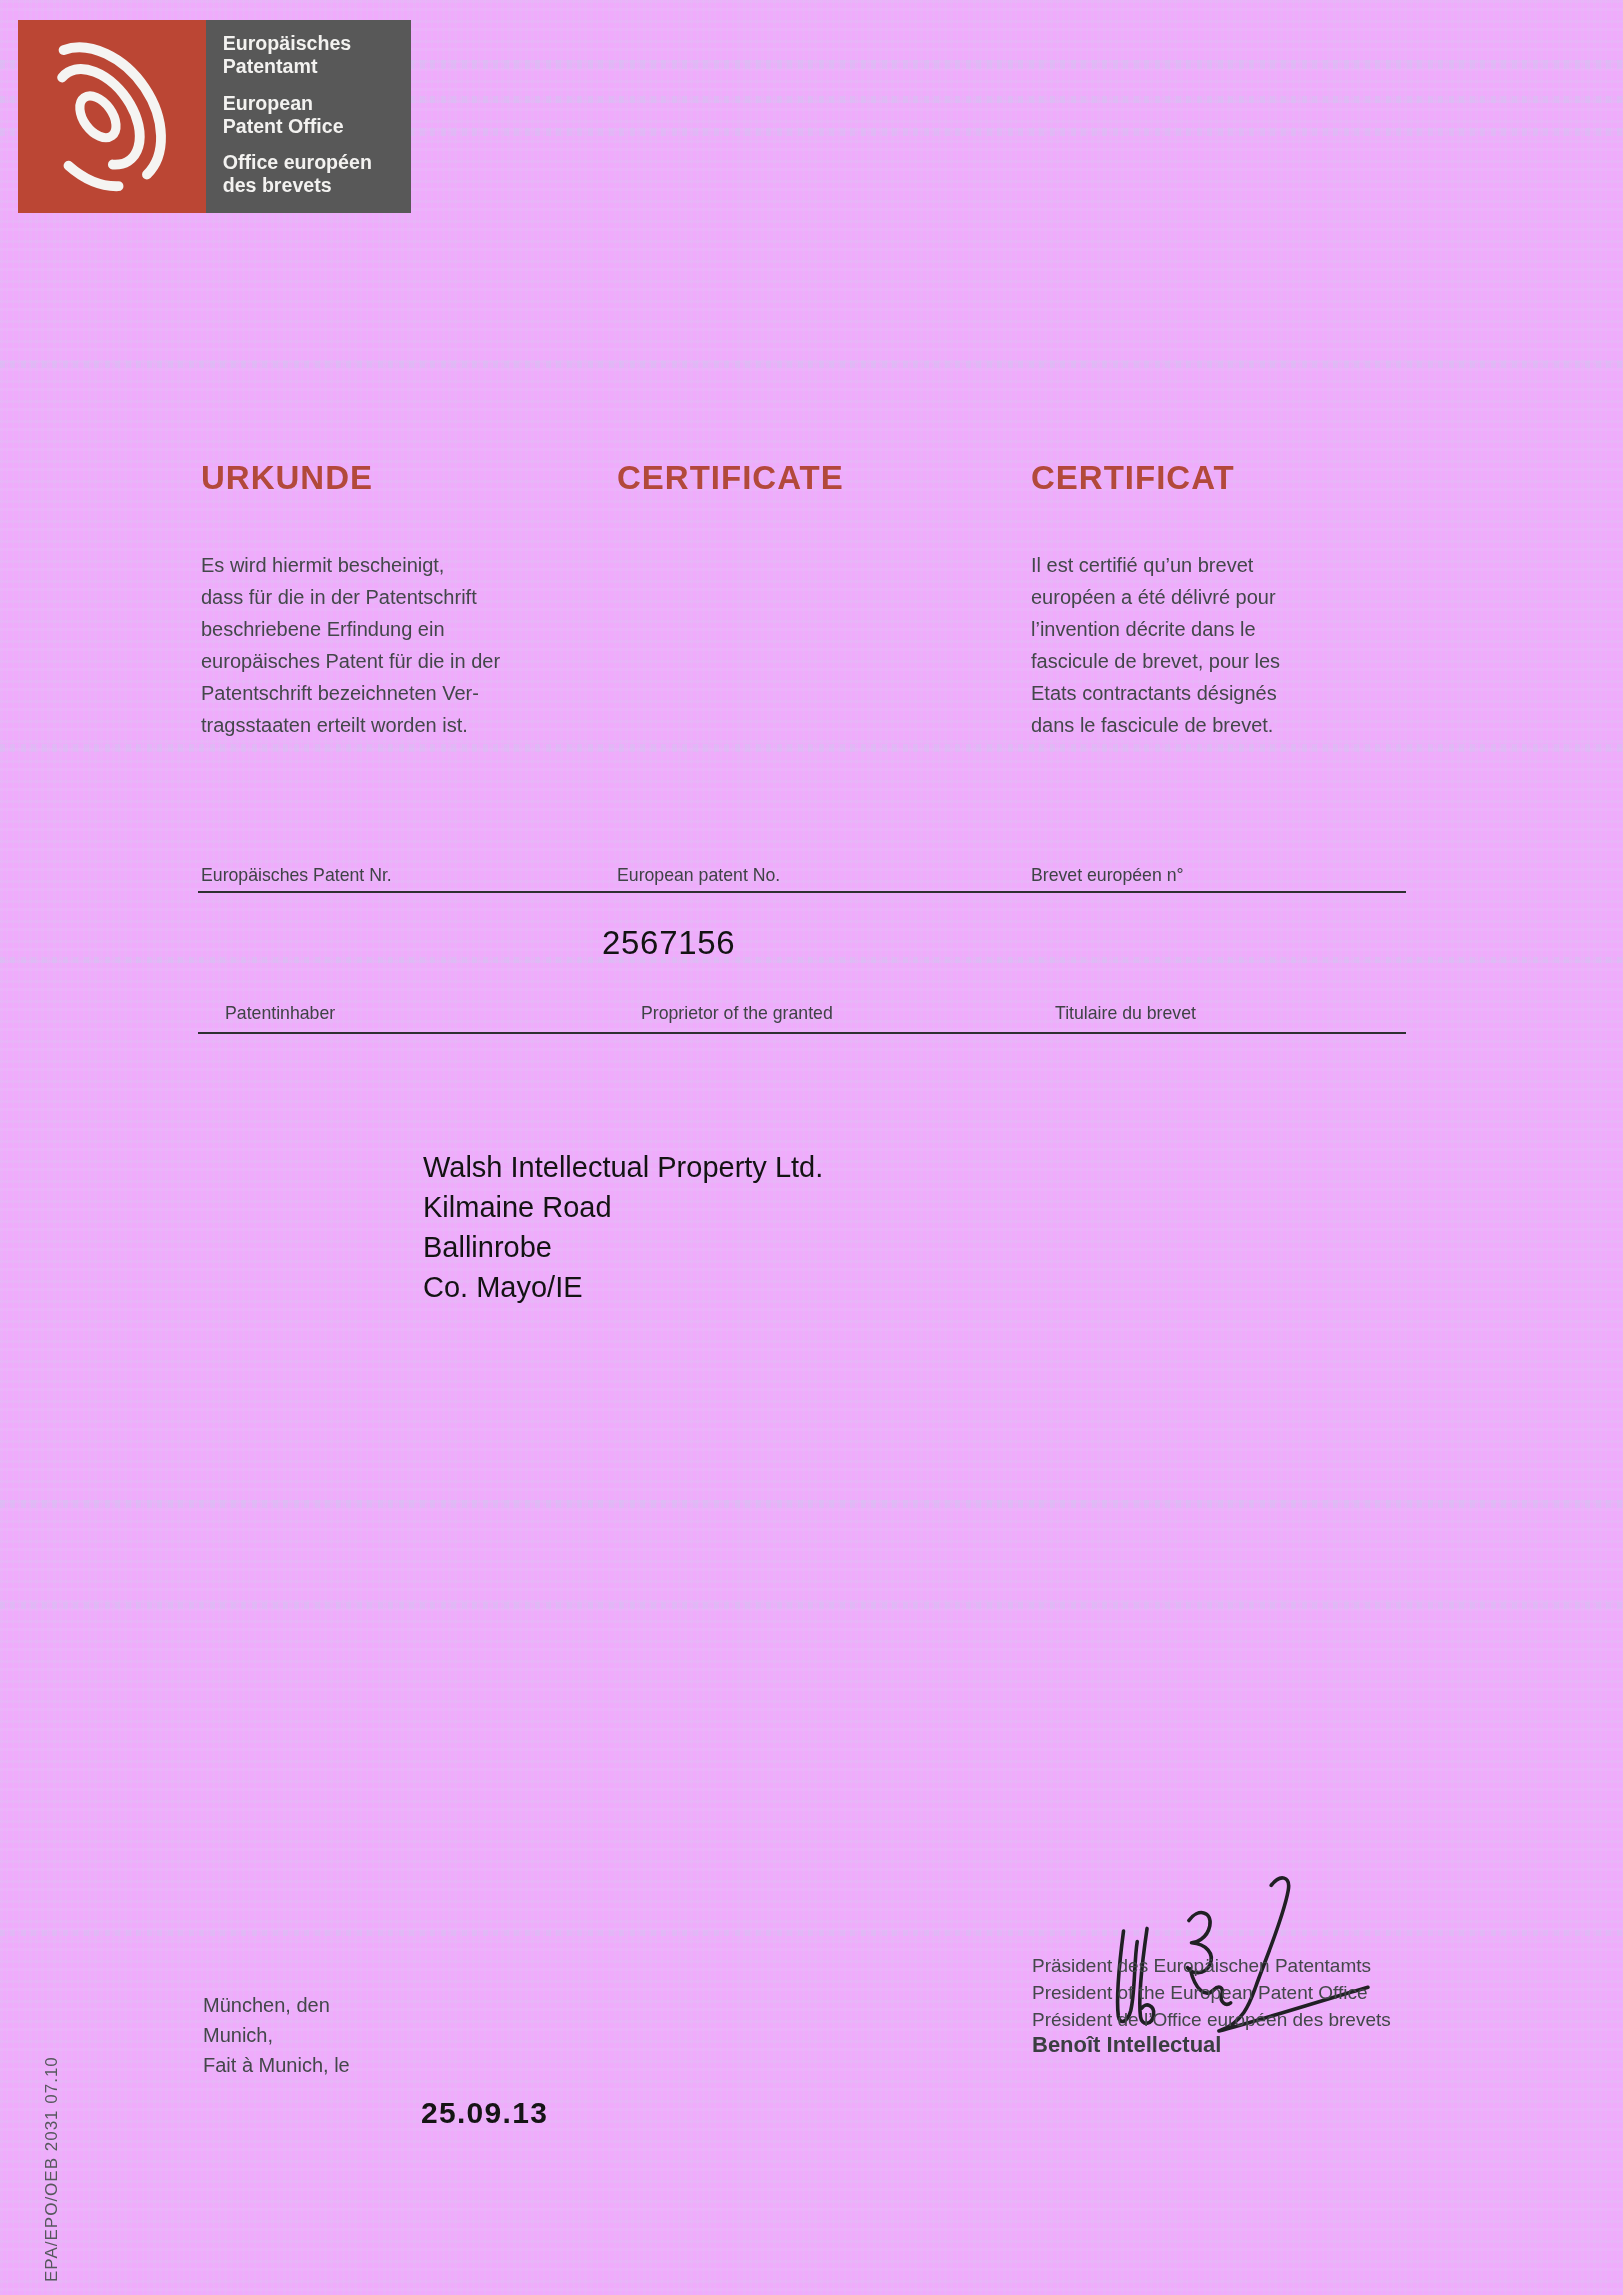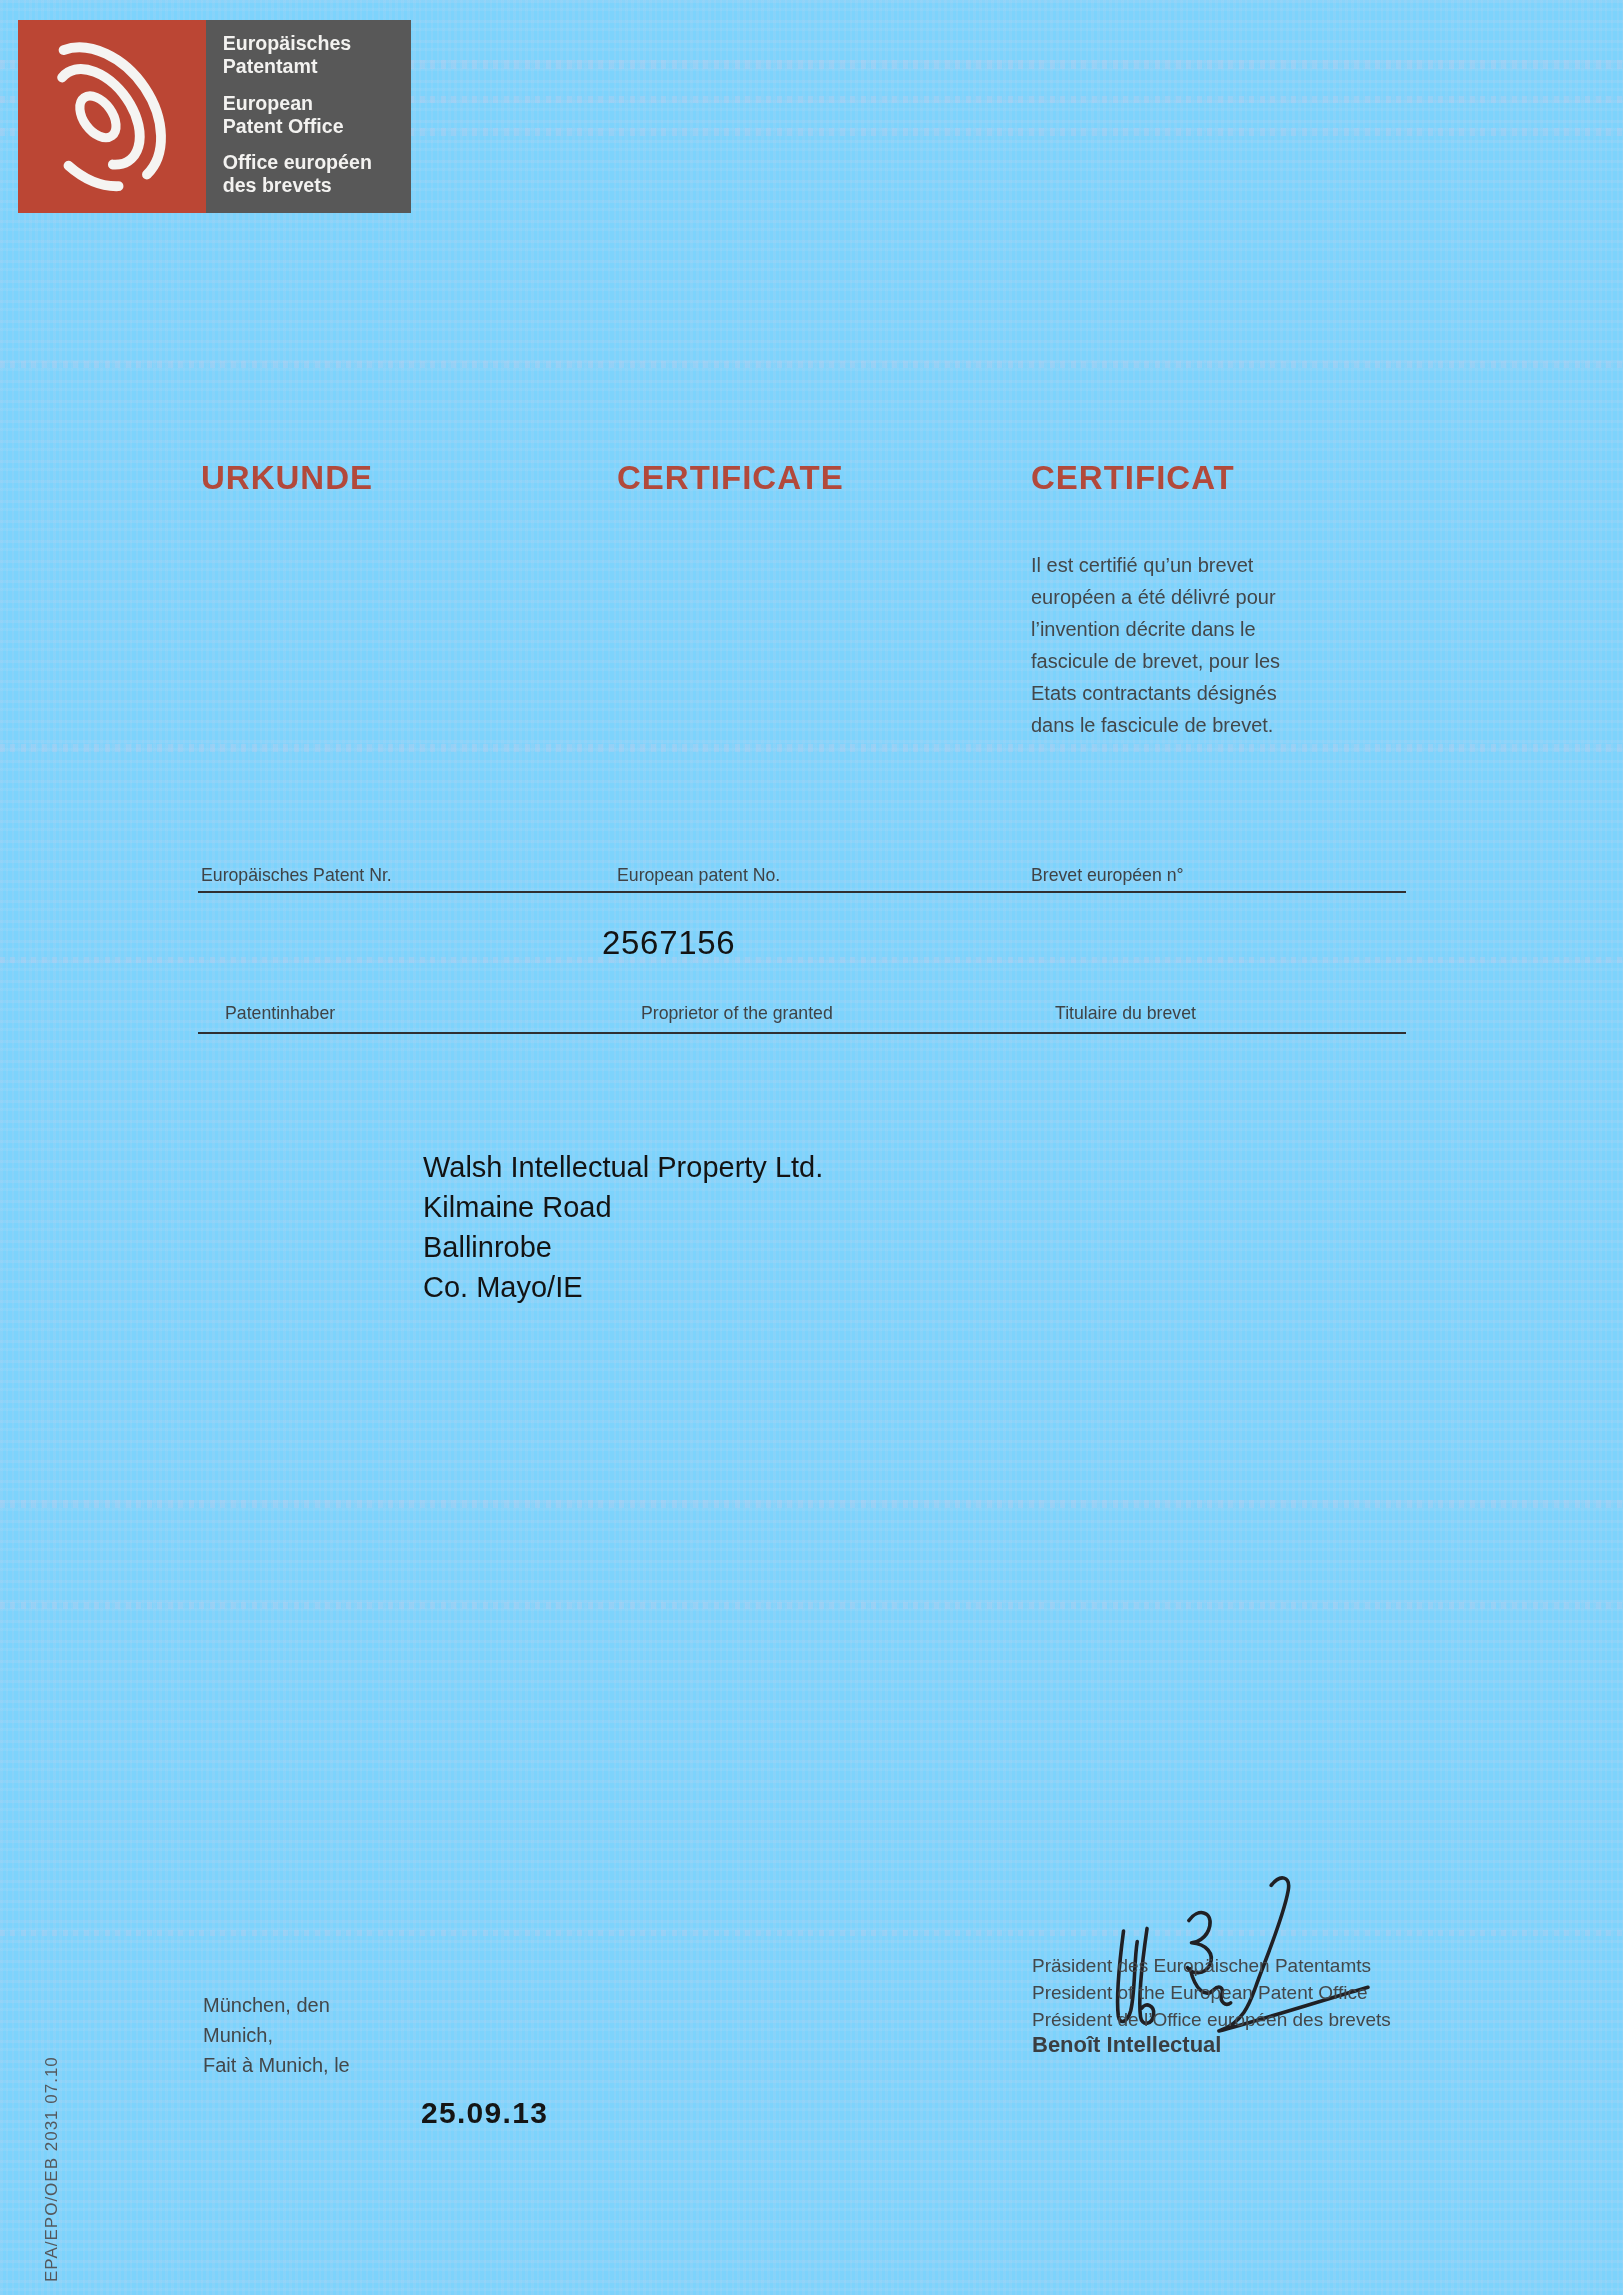--- a/index.html
+++ b/index.html
@@ -1,19 +1,19 @@
 <!DOCTYPE html>
 <html style="font-size:10.5px"><head>
 <meta charset="utf-8">
 <style>
   html,body{margin:0;padding:0;background:#e8e8ec;}
   .page{
     position:relative;
     width:1623px;height:2295px;
-    background:#7dd3fc;
+    background:#f0abfc;
     overflow:hidden;
     font-family:"Liberation Sans", sans-serif;
   }
   
   .texture{
     position:absolute;inset:0;
     background:
       repeating-linear-gradient(90deg, rgba(203,209,233,0.14) 0 2.6px, rgba(203,209,233,0) 2.6px 5.9px),
       repeating-linear-gradient(180deg, rgba(208,213,238,0.16) 0 3.3px, rgba(208,213,238,0) 3.3px 7.9px, rgba(221,225,243,0.10) 7.9px 11px, rgba(221,225,243,0) 11px 20px);
     pointer-events:none;
@@ -101,20 +101,26 @@
 Patent Office</p>
       <p class="org-name prewrap">Office européen
 des brevets</p>
     </div>
   </header>
 
   <h1 class="heading col1">URKUNDE</h1>
   <h1 class="heading col2">CERTIFICATE</h1>
   <h1 class="heading col3">CERTIFICAT</h1>
 
+  <p class="body-text prewrap col1">Es wird hiermit bescheinigt,
+dass für die in der Patentschrift
+beschriebene Erfindung ein
+europäisches Patent für die in der
+Patentschrift bezeichneten Ver-
+tragsstaaten erteilt worden ist.</p>
   <p class="body-text prewrap col3">Il est certifié qu’un brevet
 européen a été délivré pour
 l’invention décrite dans le
 fascicule de brevet, pour les
 Etats contractants désignés
 dans le fascicule de brevet.</p>
 
   <div class="row-patent">
     <span class="field-label col1">Europäisches Patent Nr.</span>
     <span class="field-label col2">European patent No.</span>

